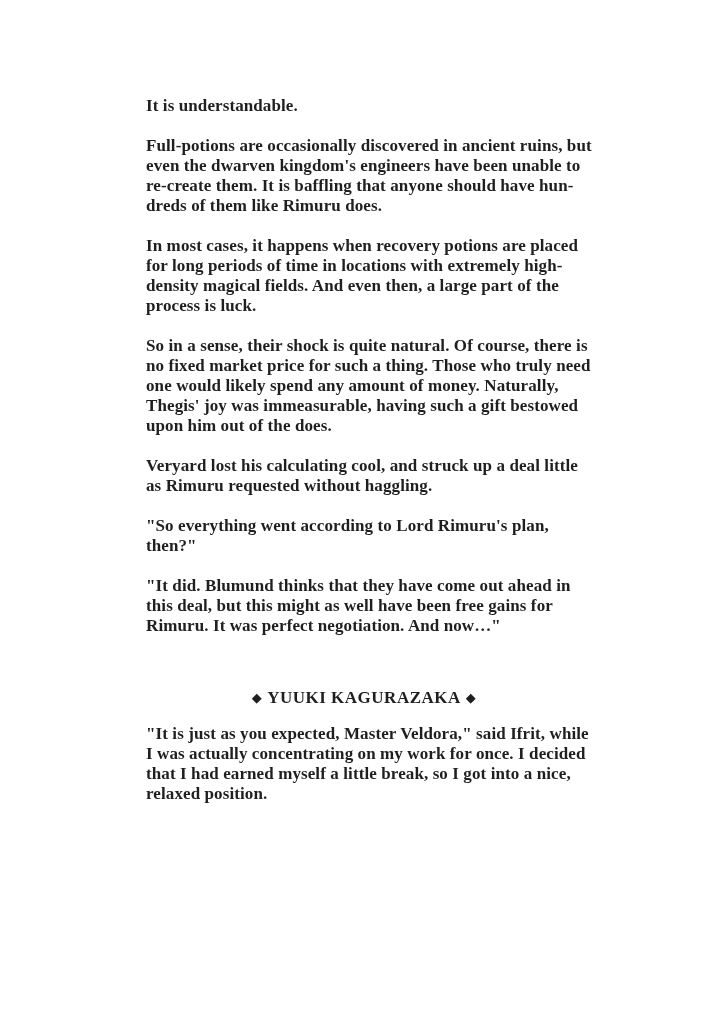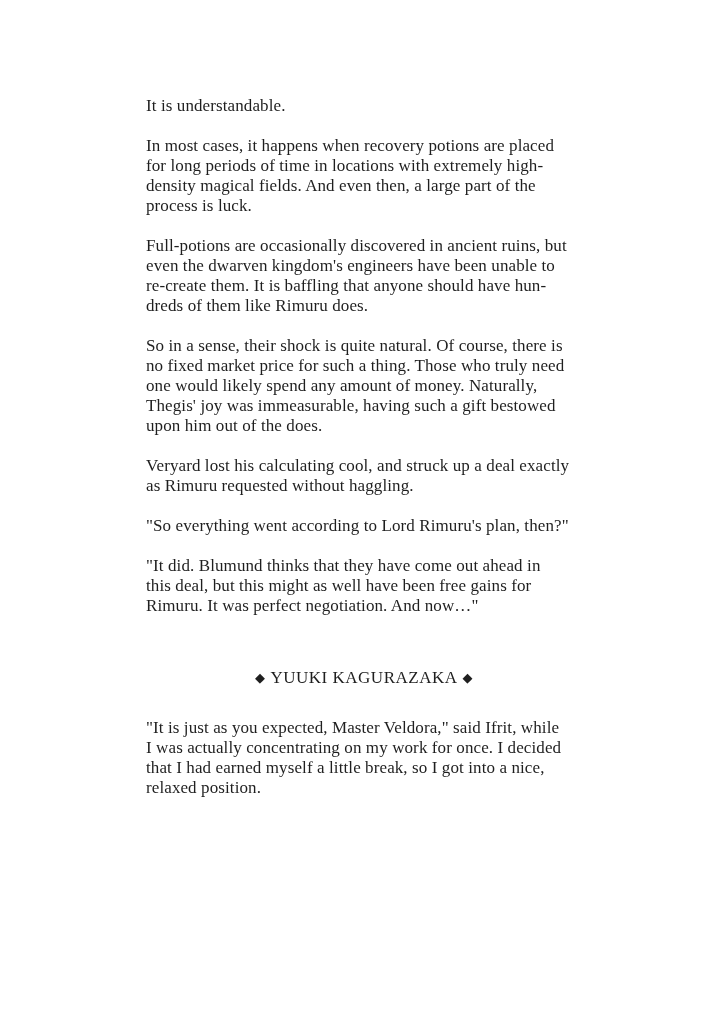--- a/index.html
+++ b/index.html
@@ -5,72 +5,73 @@
   * { margin: 0; padding: 0; box-sizing: border-box; }
   html, body { background: #ffffff; }
   .page {
     position: relative;
     width: 728px;
     height: 1036px;
     background: #ffffff;
     overflow: hidden;
     font-family: "Liberation Serif", "DejaVu Serif", serif;
     color: #1f1f1f;
+    font-weight: bold;
   }
   .content {
     position: absolute;
     left: 146px;
     top: 96px;
     width: 446px;
   }
   .para {
     font-size: 17px;
     line-height: 20px;
     white-space: pre-line;
     margin-bottom: 20px;
     letter-spacing: 0.1px;
   }
   .section-heading {
     width: 728px;
     margin-left: -146px;
     margin-top: 52px;
-    margin-bottom: 30px;
+    margin-bottom: 16px;
     text-align: center;
     font-size: 17px;
     line-height: 20px;
     letter-spacing: 0.5px;
     white-space: nowrap;
   }
   .diamond {
     font-size: 13px;
     vertical-align: 1px;
   }
   .diamond.left  { margin-right: 5px; }
   .diamond.right { margin-left: 5px; }
 </style>
 </head>
 <body>
 
 <div class="page">
   <div class="content">
     <p class="para">It is understandable.</p>
+    <p class="para">Full-potions are occasionally discovered in ancient ruins, but
+even the dwarven kingdom's engineers have been unable to
+re-create them. It is baffling that anyone should have hun-
+dreds of them like Rimuru does.</p>
     <p class="para">In most cases, it happens when recovery potions are placed
 for long periods of time in locations with extremely high-
 density magical fields. And even then, a large part of the
 process is luck.</p>
-    <p class="para">Full-potions are occasionally discovered in ancient ruins, but
-even the dwarven kingdom's engineers have been unable to
-re-create them. It is baffling that anyone should have hun-
-dreds of them like Rimuru does.</p>
     <p class="para">So in a sense, their shock is quite natural. Of course, there is
 no fixed market price for such a thing. Those who truly need
 one would likely spend any amount of money. Naturally,
 Thegis' joy was immeasurable, having such a gift bestowed
 upon him out of the does.</p>
-    <p class="para">Veryard lost his calculating cool, and struck up a deal exactly
+    <p class="para">Veryard lost his calculating cool, and struck up a deal little
 as Rimuru requested without haggling.</p>
     <p class="para">"So everything went according to Lord Rimuru's plan, then?"</p>
     <p class="para">"It did. Blumund thinks that they have come out ahead in
 this deal, but this might as well have been free gains for
 Rimuru. It was perfect negotiation. And now…"</p>
 
     <div class="section-heading">
       <span class="diamond left">◆</span><span>YUUKI KAGURAZAKA</span><span class="diamond right">◆</span>
     </div>
 

